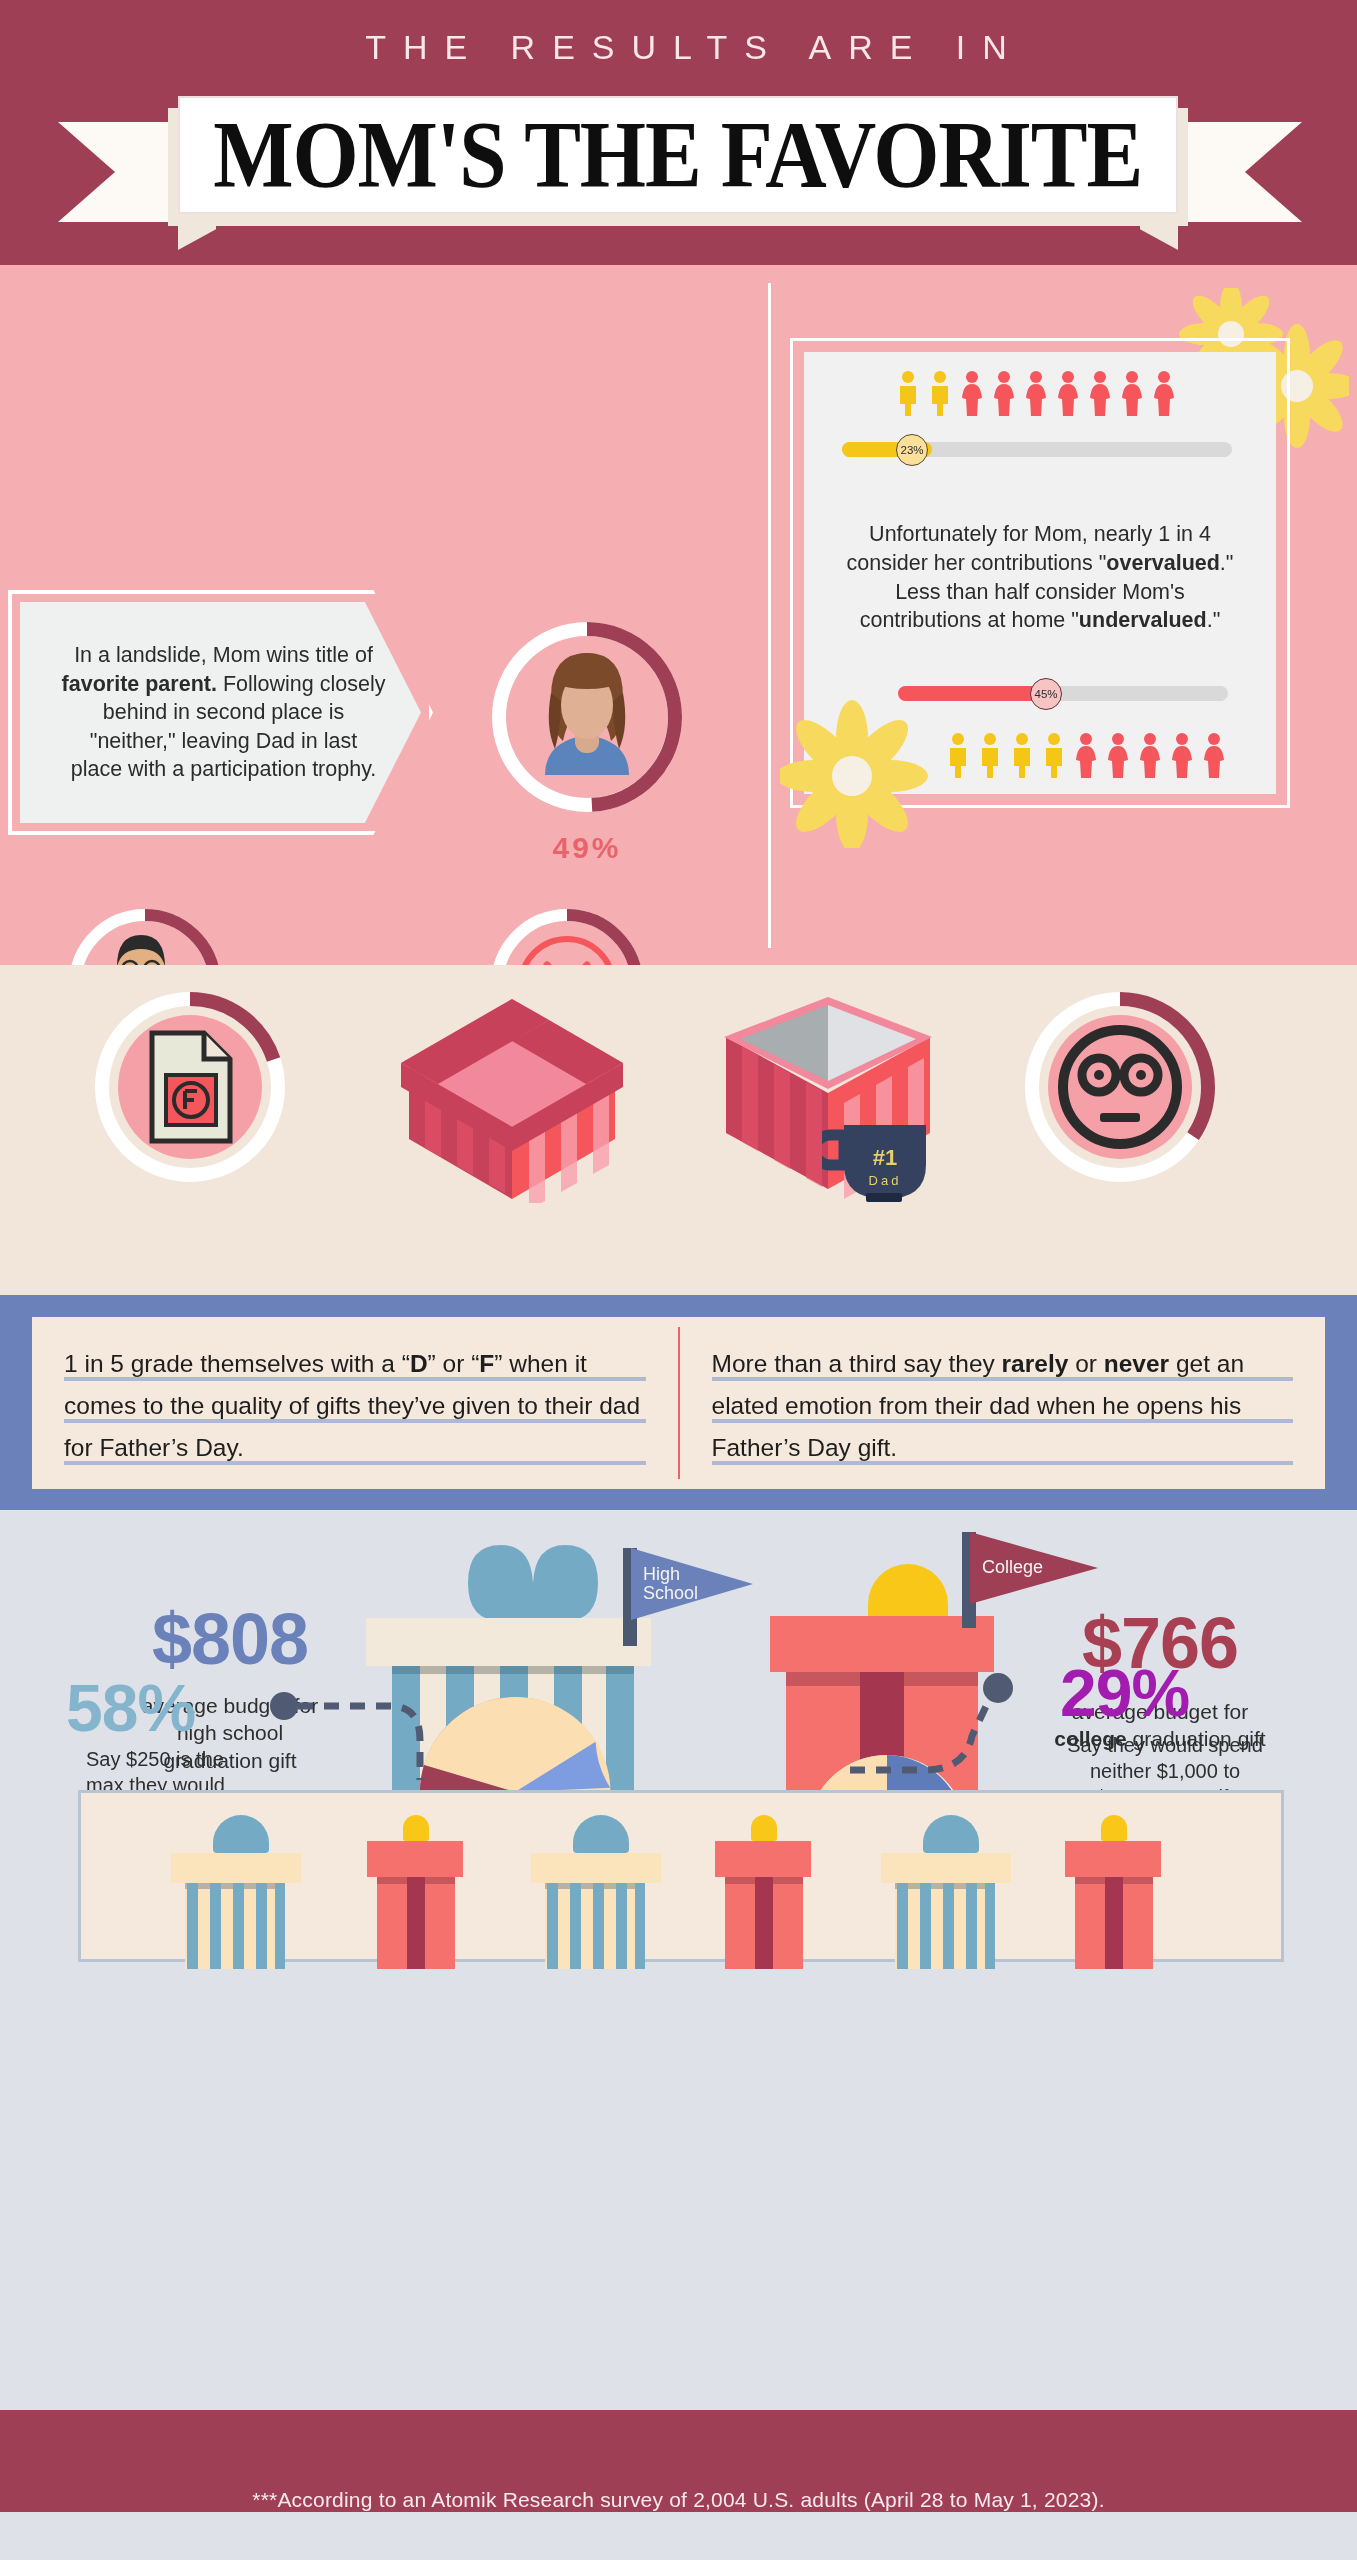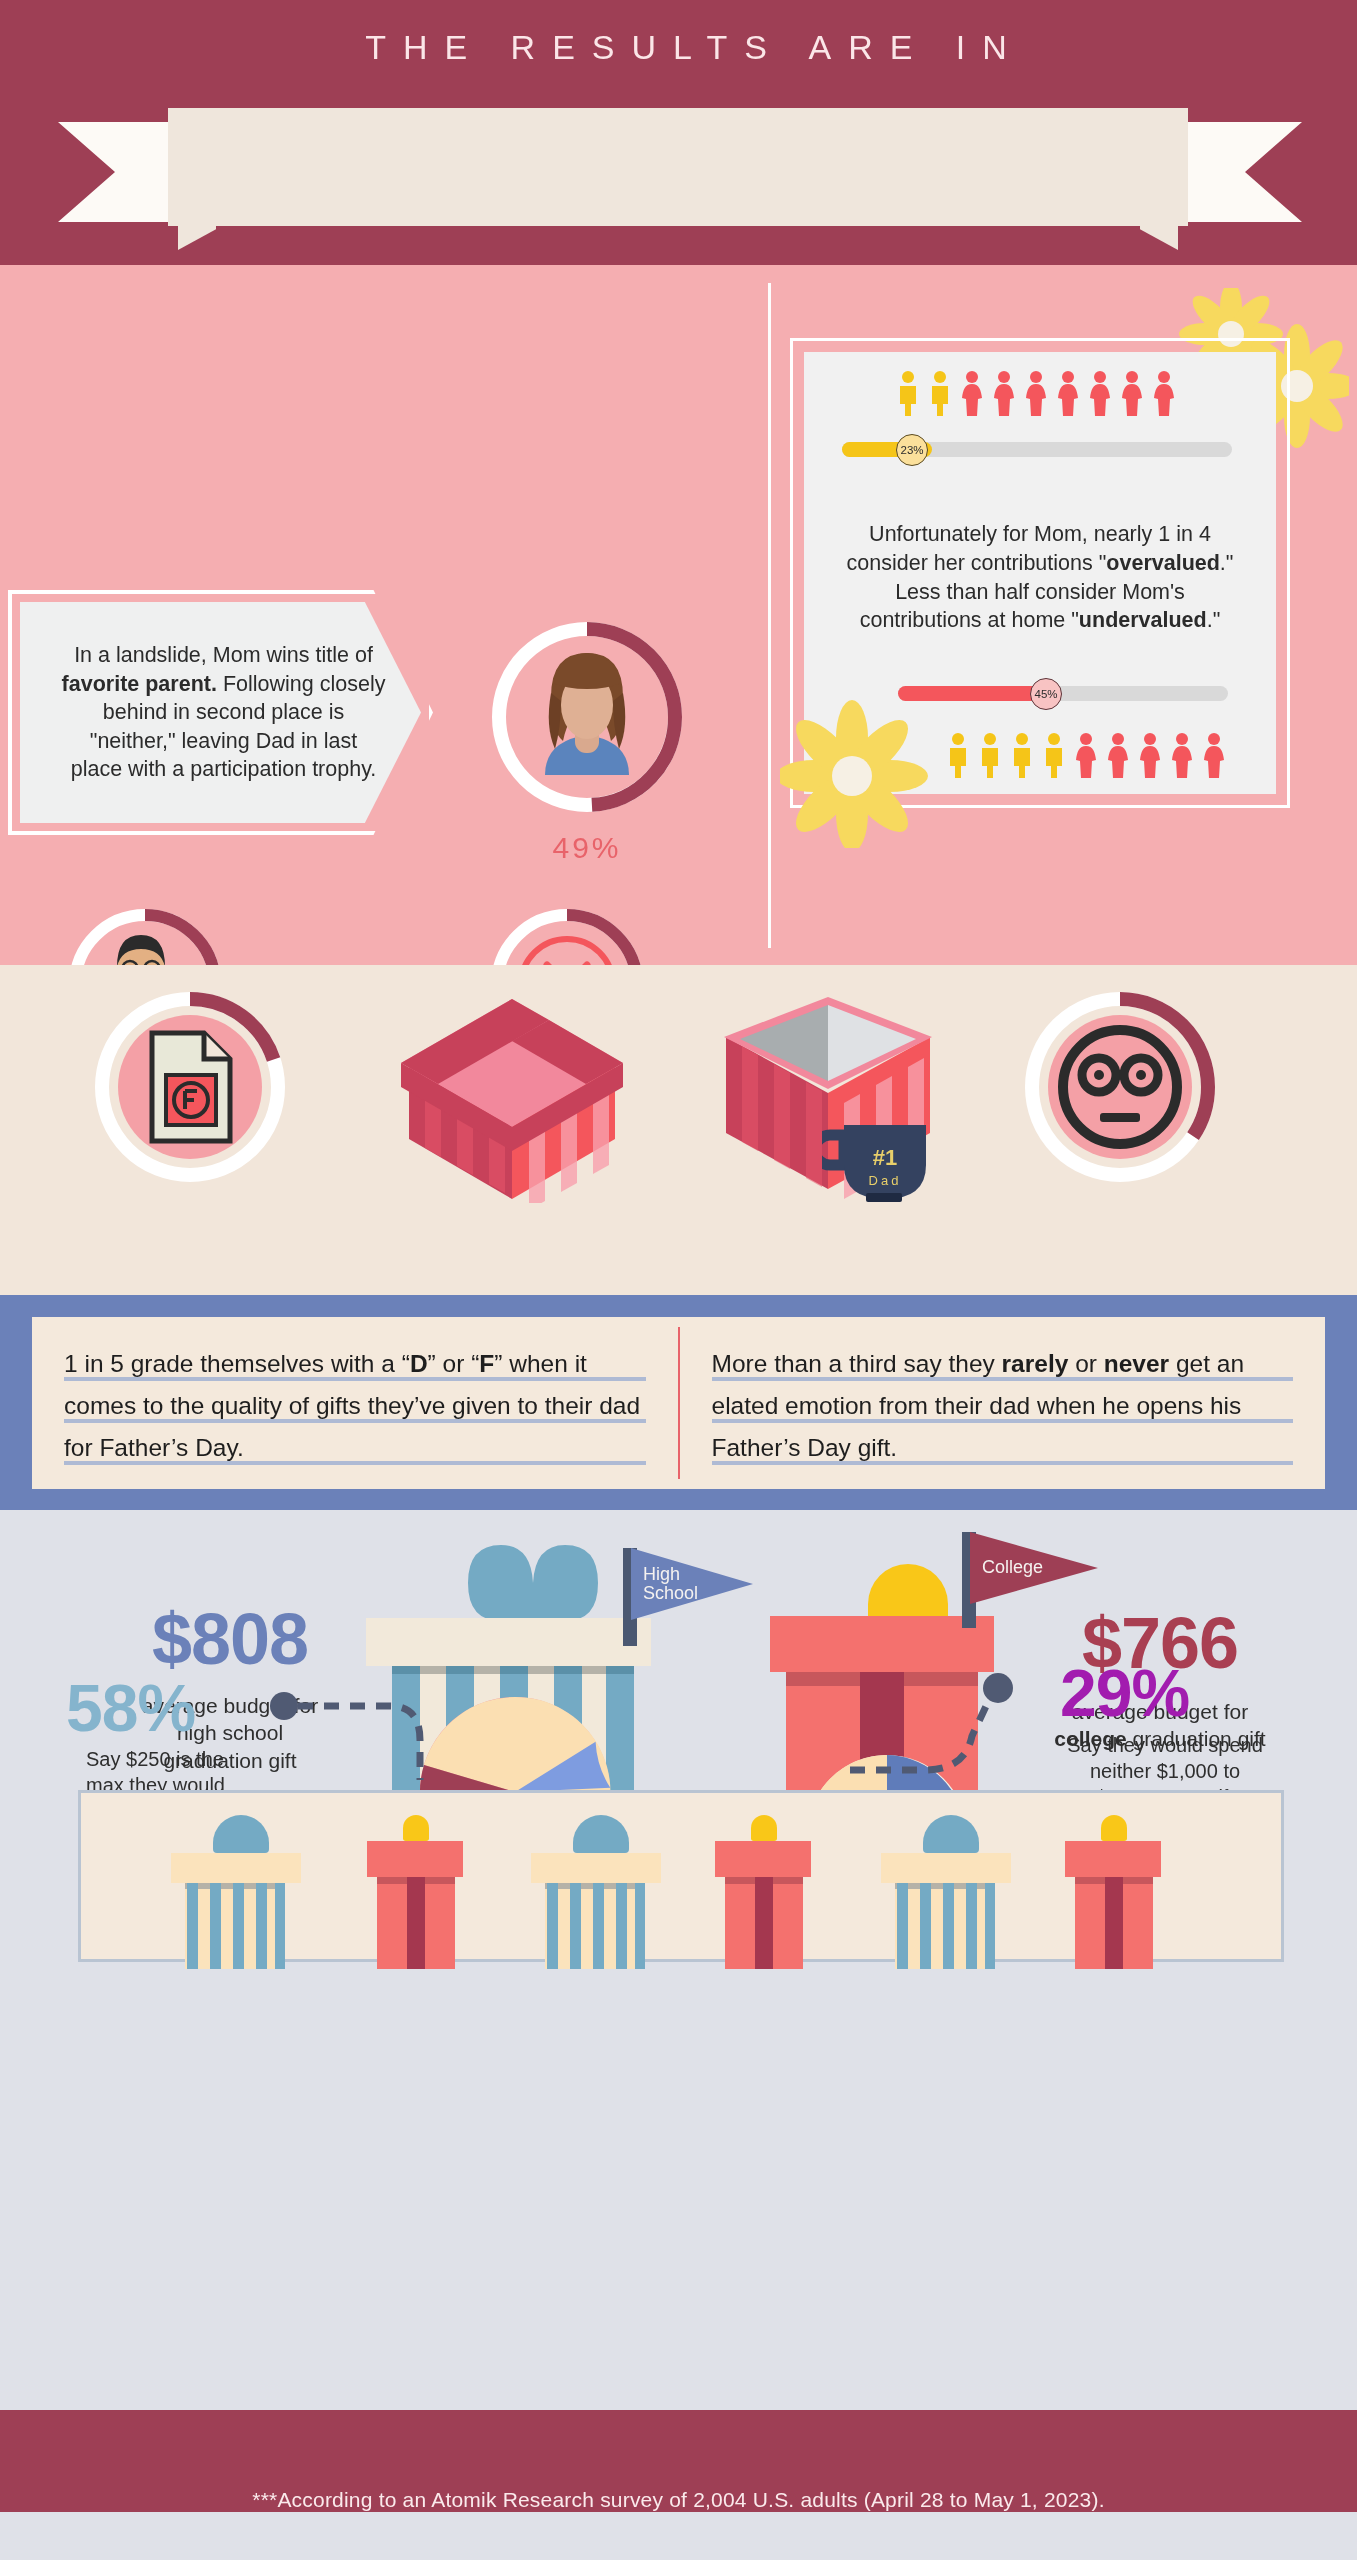--- a/index.html
+++ b/index.html
@@ -70,21 +70,21 @@
   }
   .callout-text{
     width:330px; text-align:center; font-size:21.5px; line-height:1.33; color:#2b2b2b;
     padding-left:6px;
   }
   .callout-text b{ font-weight:700; }
 
   
   .donut{ position:absolute; }
   .donut-label{
-    position:absolute; width:100%; text-align:center; font-weight:400; letter-spacing:3px;
+    position:absolute; width:100%; text-align:center; font-weight:700; letter-spacing:3px;
   }
 
   
   .sec-beige{
     position:absolute; left:0; top:965px; width:1357px; height:330px;
     background:#f2e6da;
   }
 
   
   .sec-blue{
@@ -144,20 +144,23 @@
 <body>
 
 <div class="sec-header">
   <div class="kicker">THE RESULTS ARE IN</div>
   <div class="ribbon-wrap">
     <div class="ribbon-tail left"></div>
     <div class="ribbon-tail right"></div>
     <div class="ribbon-fold l"></div>
     <div class="ribbon-fold r"></div>
     <div class="ribbon-shadow"></div>
+    <div class="ribbon-main">
+      <div class="ribbon-title">MOM'S THE FAVORITE</div>
+    </div>
   </div>
 </div>
 
 <div class="sec-pink">
   <div class="divider-v"></div>
 
   <div class="callout">
     <div class="callout-outer"></div>
     <div class="callout-inner">
       <div class="callout-text">

